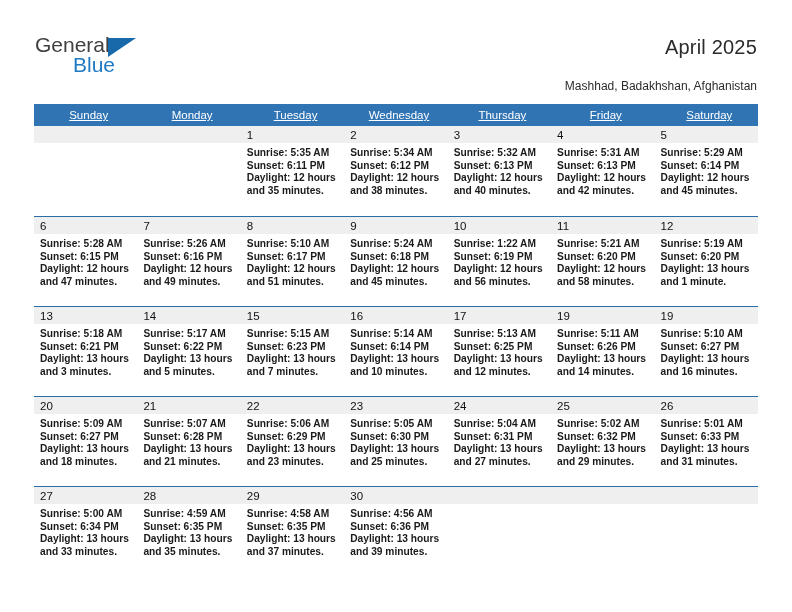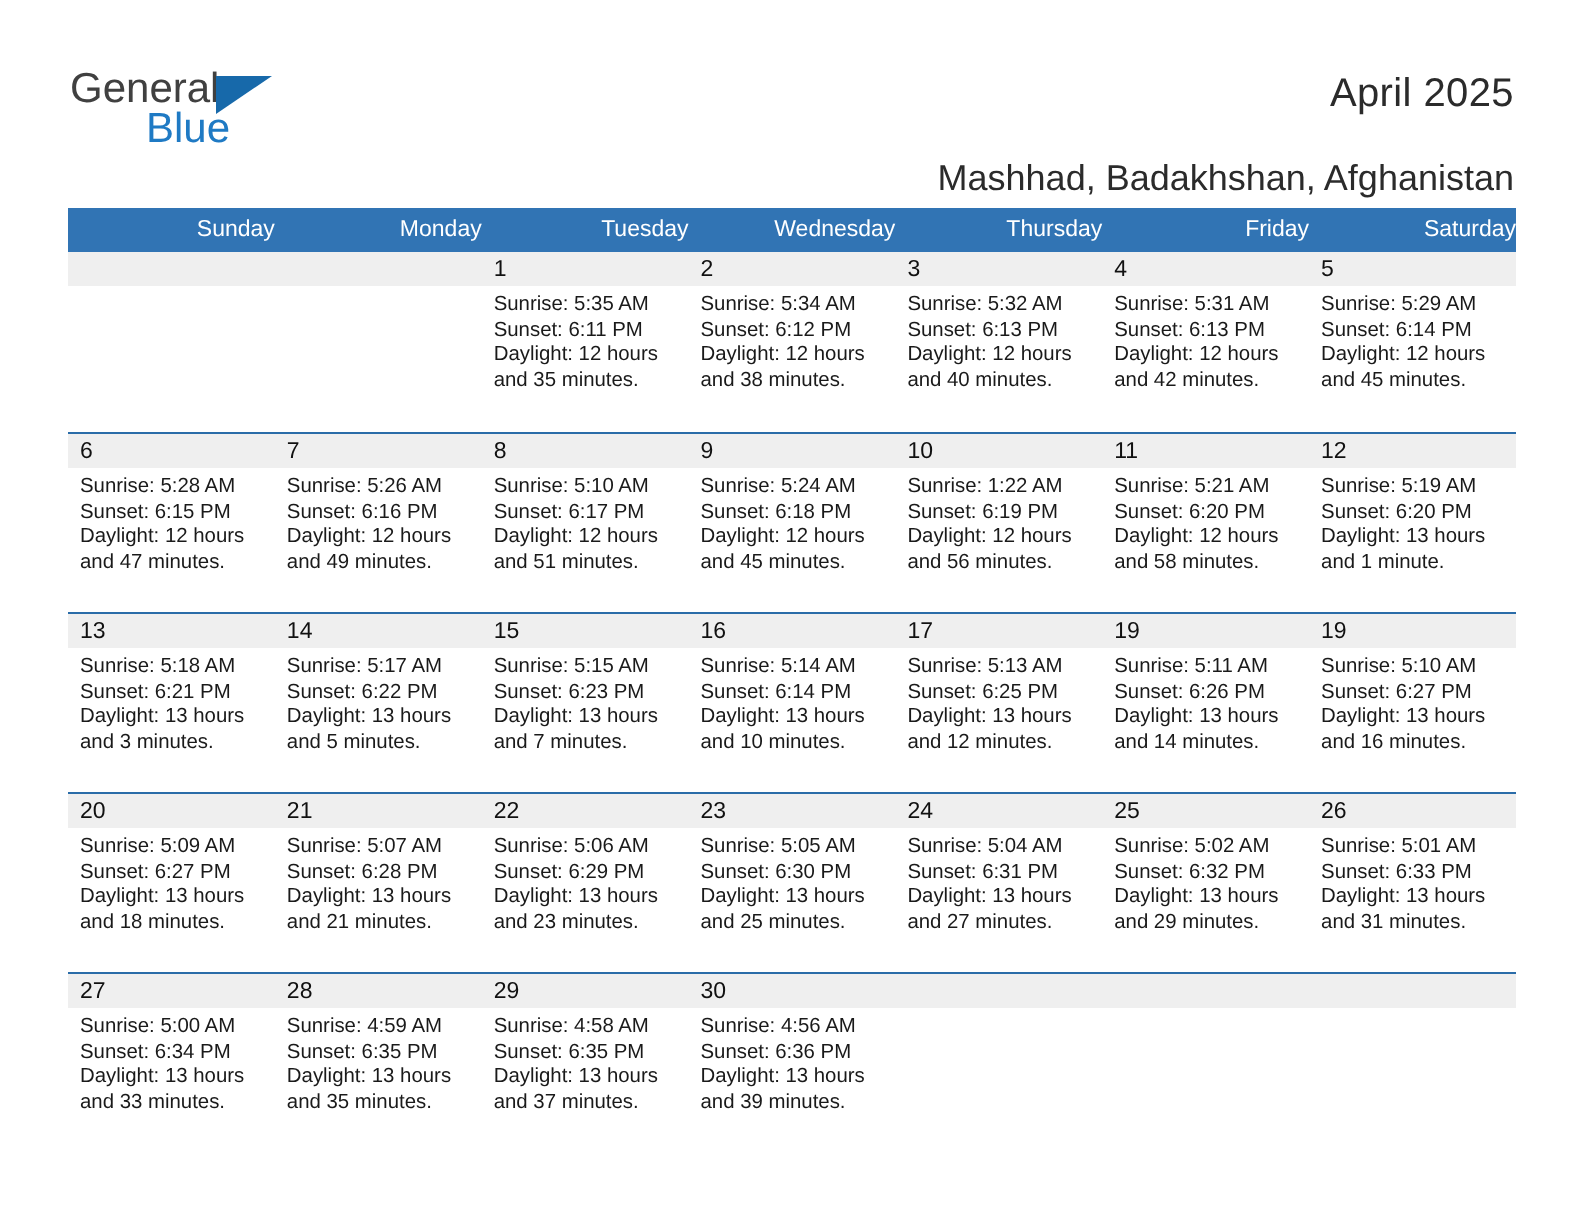--- a/index.html
+++ b/index.html
@@ -74,44 +74,45 @@
     color: #2b2b2b;
     font-weight: normal;
     letter-spacing: 0.2px;
     text-align: right;
     white-space: nowrap;
   }
   .subtitle {
     position: absolute;
     right: 35px;
     top: 79px;
-    font-size: 18px;
+    font-size: 12px;
     color: #2b2b2b;
     text-align: right;
     white-space: nowrap;
   }
 
   
   .cal {
     position: absolute;
     left: 34px;
     top: 104px;
     width: 724px;
     border-collapse: collapse;
     table-layout: fixed;
   }
   .cal th {
     background: #3174b4;
     color: #ffffff;
     font-size: 11.5px;
     font-weight: normal;
-    text-align: right;
+    text-align: center;
     padding: 5px 0 5px 6px;
     height: 11px;
     border: none;
+    text-decoration: underline;
   }
   .cal td {
     vertical-align: top;
     padding: 0;
     border: none;
     width: 103.43px;
     height: 90px;
   }
 
   .daycell {
@@ -131,20 +132,21 @@
     font-size: 11.5px;
     color: #111111;
     padding: 2px 0 0 6px;
     line-height: 14px;
   }
   .details {
     padding: 4px 6px 0 6px;
     font-size: 10.2px;
     line-height: 12.6px;
     color: #1a1a1a;
+    font-weight: bold;
   }
   .details div { white-space: nowrap; }
 </style>
 </head>
 <body>
 
 <div class="page">
 
   <div class="top">
 

